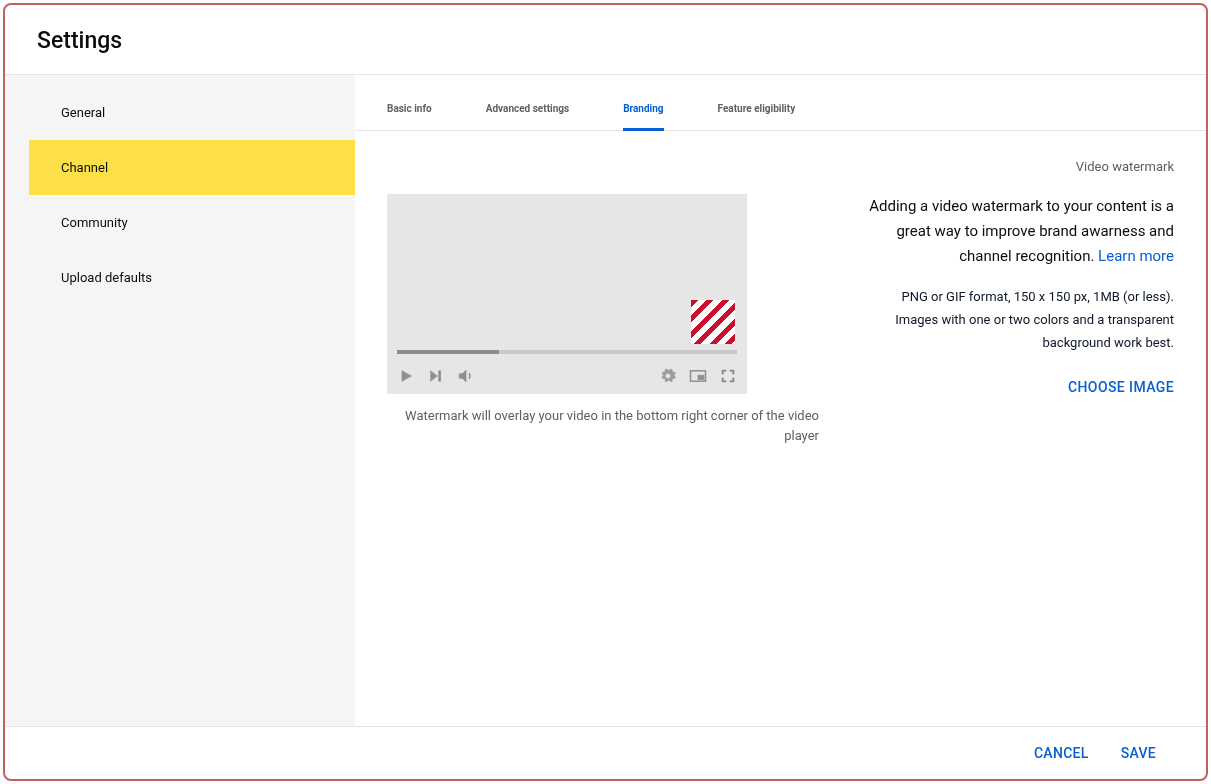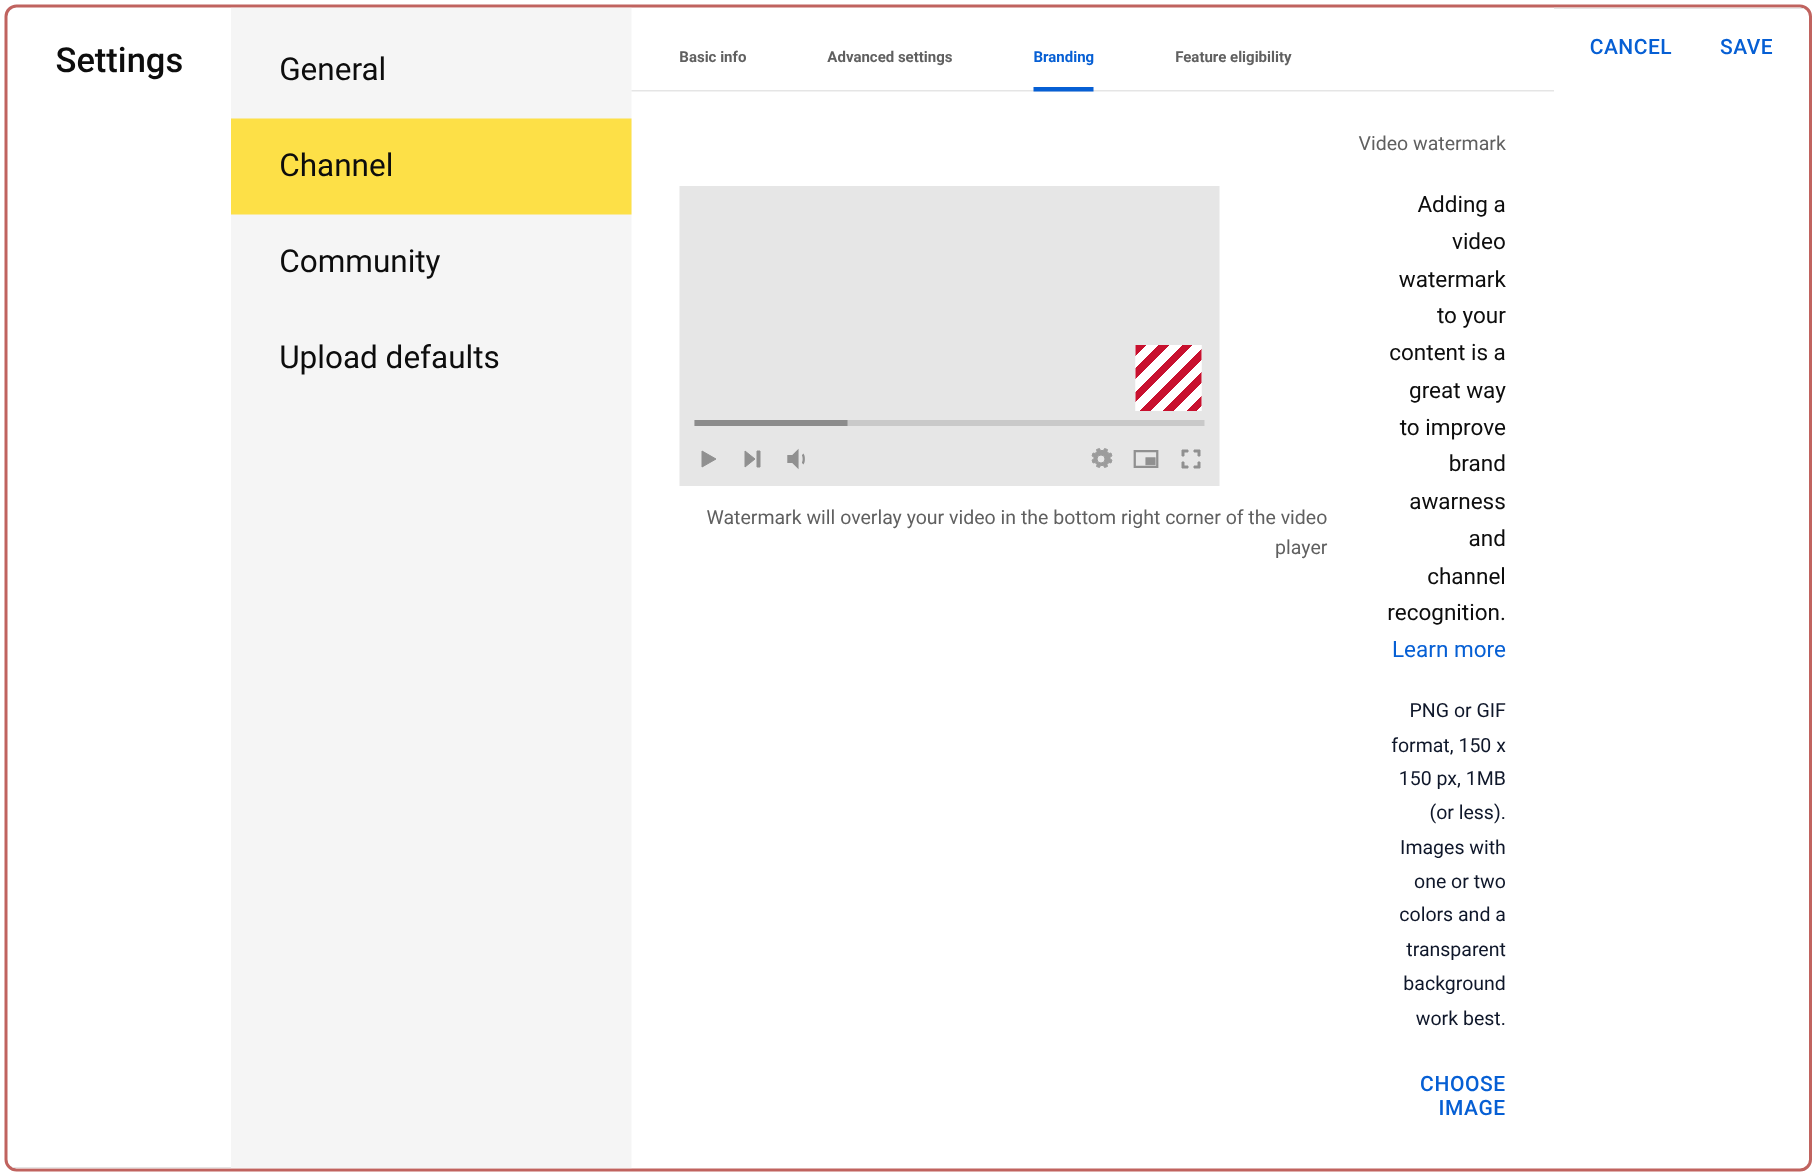--- a/index.html
+++ b/index.html
@@ -17,21 +17,21 @@
     .modal {
       position: absolute;
       top: 3px;
       left: 3px;
       right: 3px;
       bottom: 3px;
       border: 2px solid #c0635f;
       border-radius: 8px;
       background: #fff;
       display: flex;
-      flex-direction: row;
+      flex-direction: column;
       overflow: hidden;
     }
     .header {
       padding: 22px 32px 20px;
       border-bottom: 1px solid #e5e5e5;
     }
     .header-title {
       font-size: 23px;
       font-weight: 500;
       color: #0d0d0d;
@@ -41,23 +41,24 @@
       display: flex;
       overflow: hidden;
     }
     .sidebar {
       width: 350px;
       background: #f5f5f5;
       padding-top: 10px;
     }
     .sidebar-item {
       padding: 20px 32px;
-      font-size: 21px;
+      font-size: 13px;
       color: #0d0d0d;
       cursor: pointer;
+      margin-left: 24px;
     }
     .sidebar-item.active {
       background: #fde047;
     }
     .main {
       flex: 1;
       display: flex;
       flex-direction: column;
       position: relative;
     }
@@ -189,21 +190,21 @@
       margin-top: 24px;
       color: #065fd4;
       font-size: 14px;
       font-weight: 500;
       letter-spacing: 0.4px;
       cursor: pointer;
       display: inline-block;
     }
     .footer {
       border-top: 1px solid #e5e5e5;
-      padding: 18px 24px;
+      padding: 18px 50px;
       display: flex;
       justify-content: flex-end;
       gap: 32px;
     }
     .footer-btn {
       color: #065fd4;
       font-size: 14px;
       font-weight: 500;
       letter-spacing: 0.3px;
       cursor: pointer;

